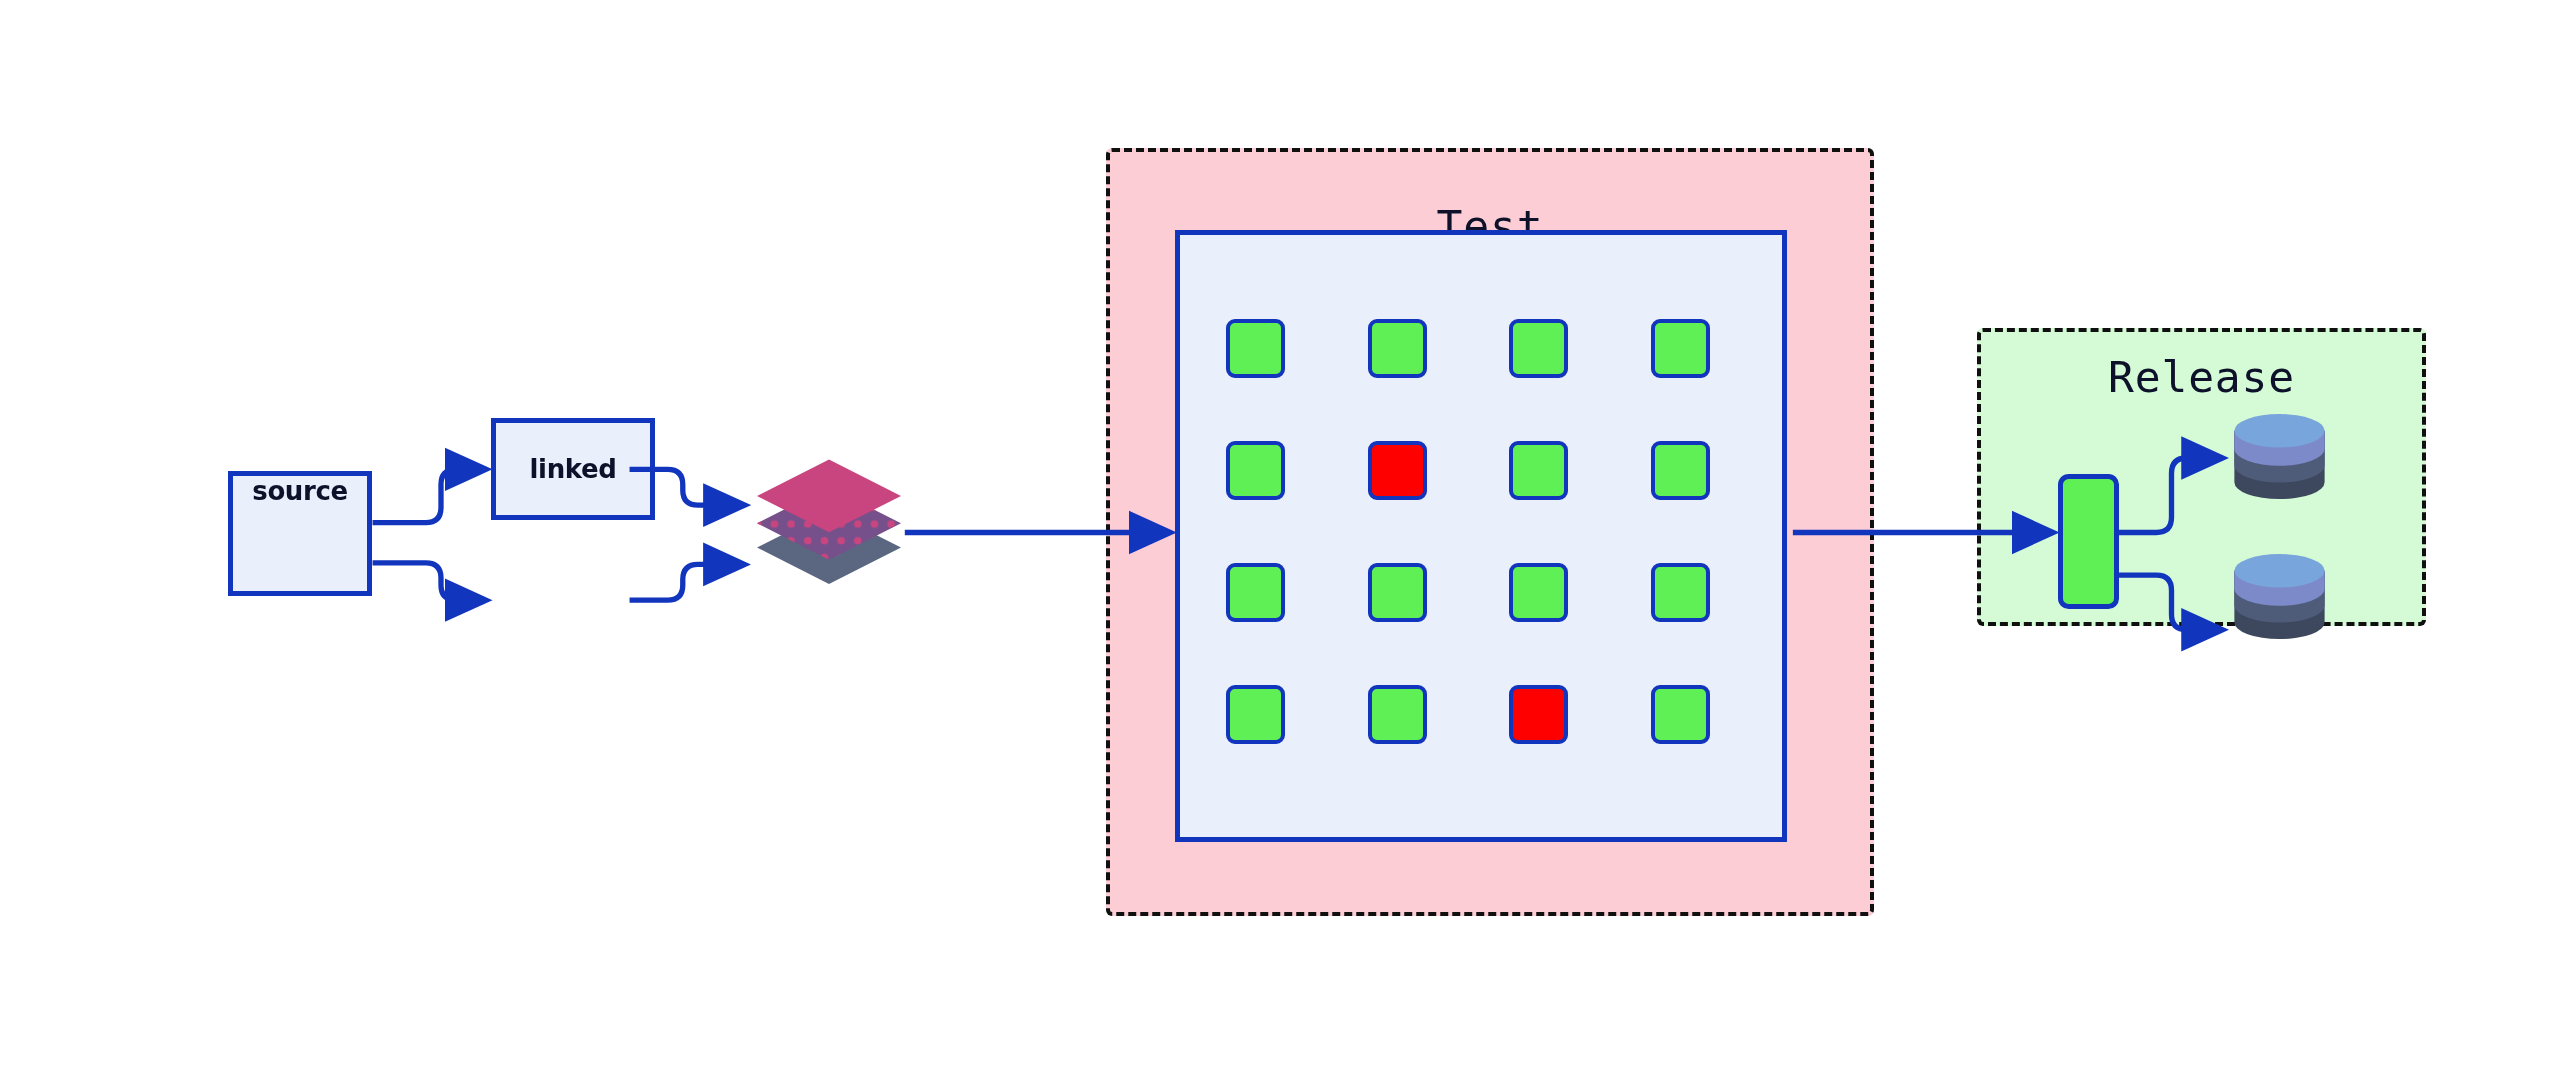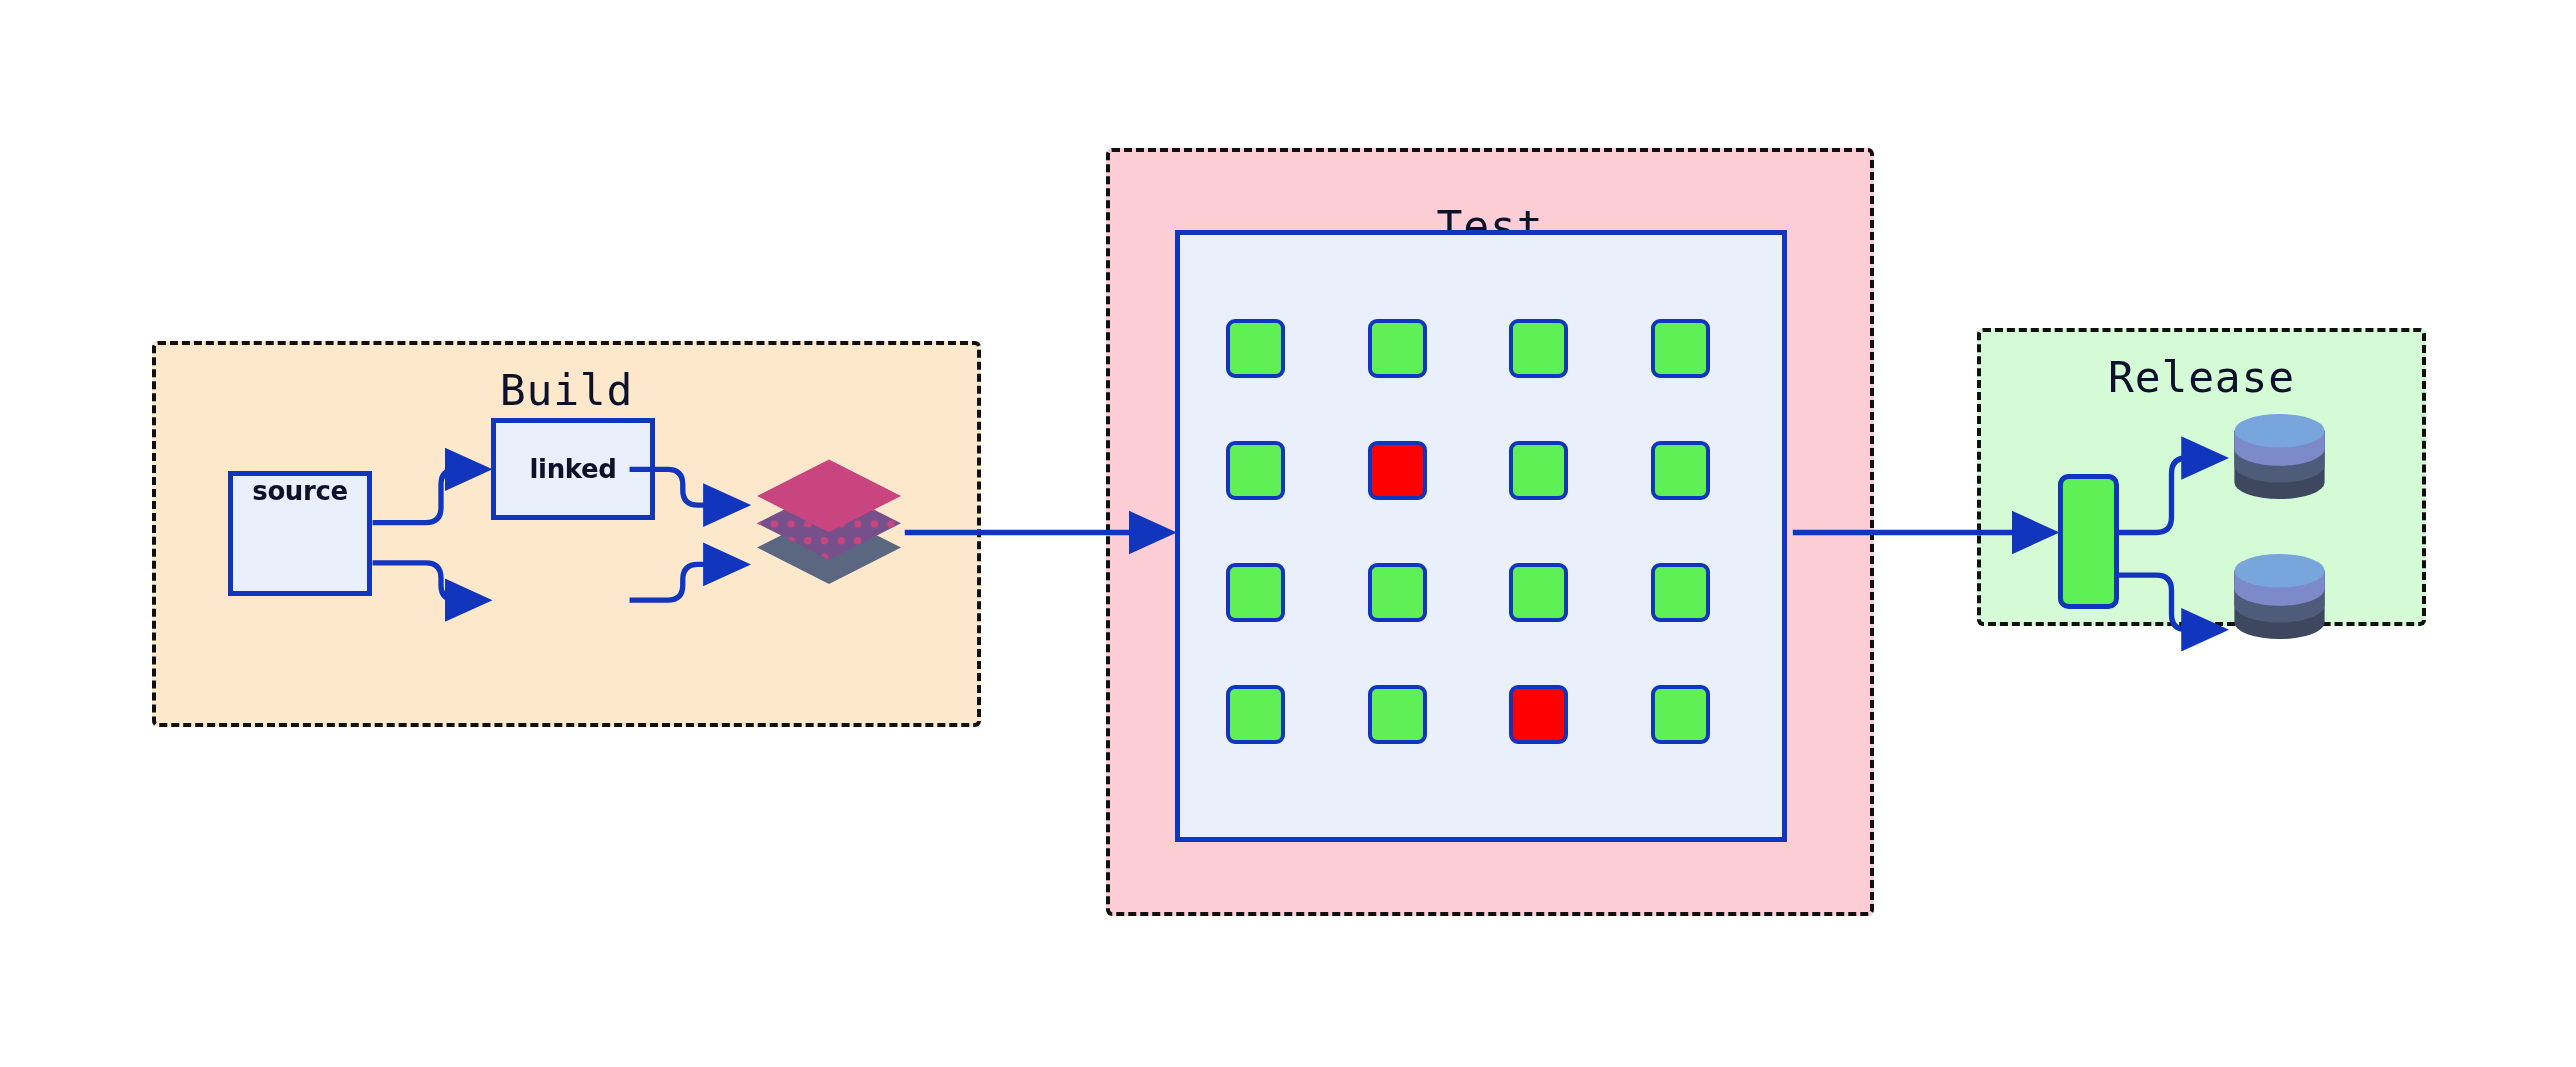--- a/index.html
+++ b/index.html
@@ -177,23 +177,20 @@
     width: 2576px;
     height: 1068px;
     pointer-events: none;
   }
 </style>
 </head>
 <body>
 
 <div id="canvas">
 
-  <div class="stage" id="stage-build">
-    <div class="stage-title" id="title-build">Build</div>
-  </div>
 
   <div class="stage" id="stage-test">
     <div class="stage-title" id="title-test">Test</div>
   </div>
 
   <div class="stage" id="stage-release">
     <div class="stage-title" id="title-release">Release</div>
   </div>
 
   <div class="node-box" id="box-source">

